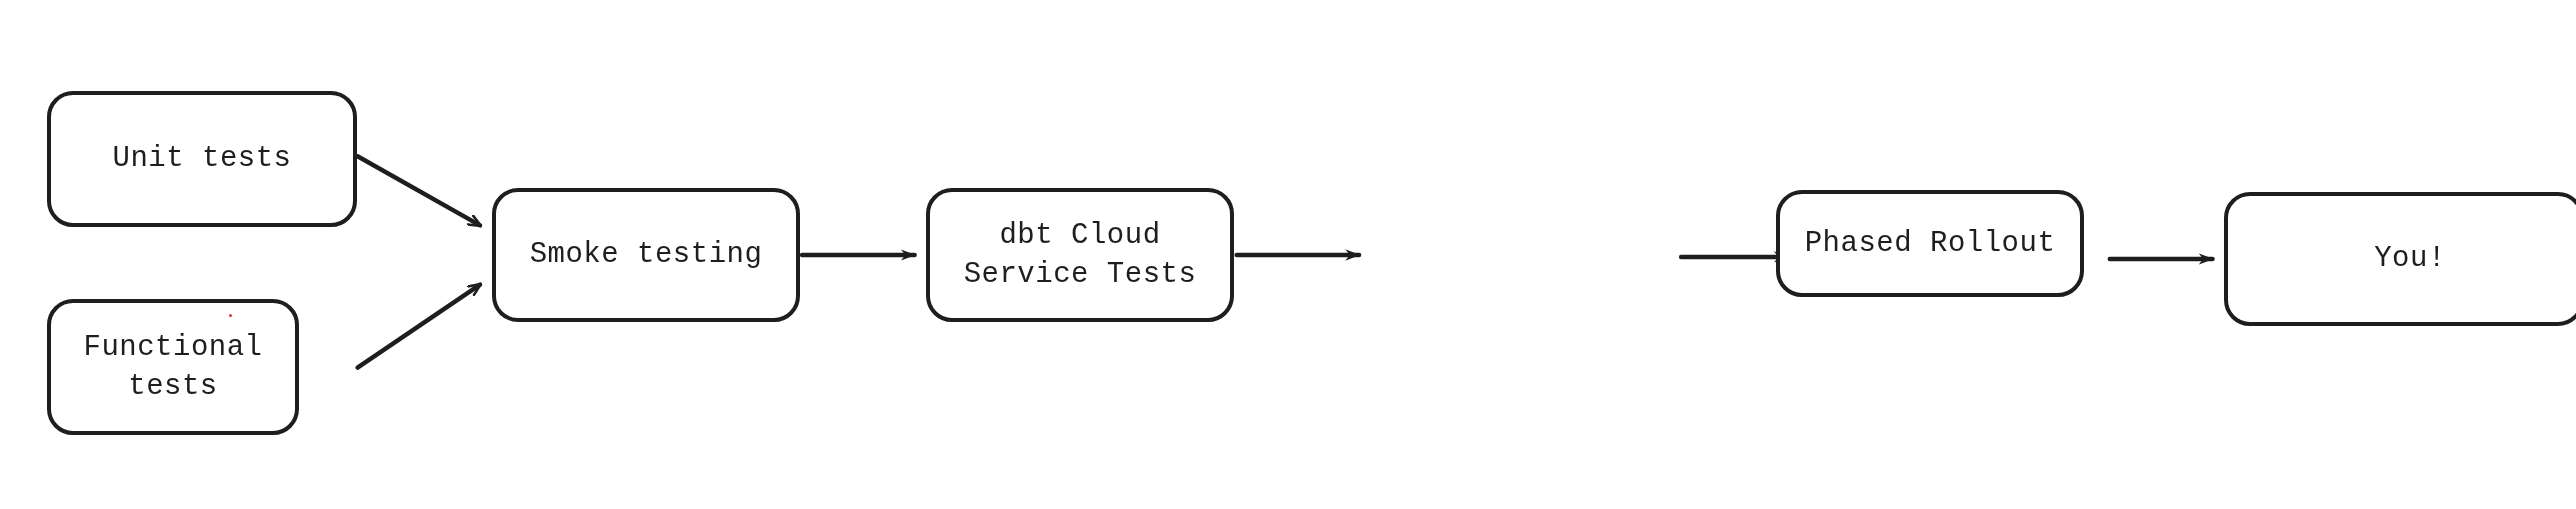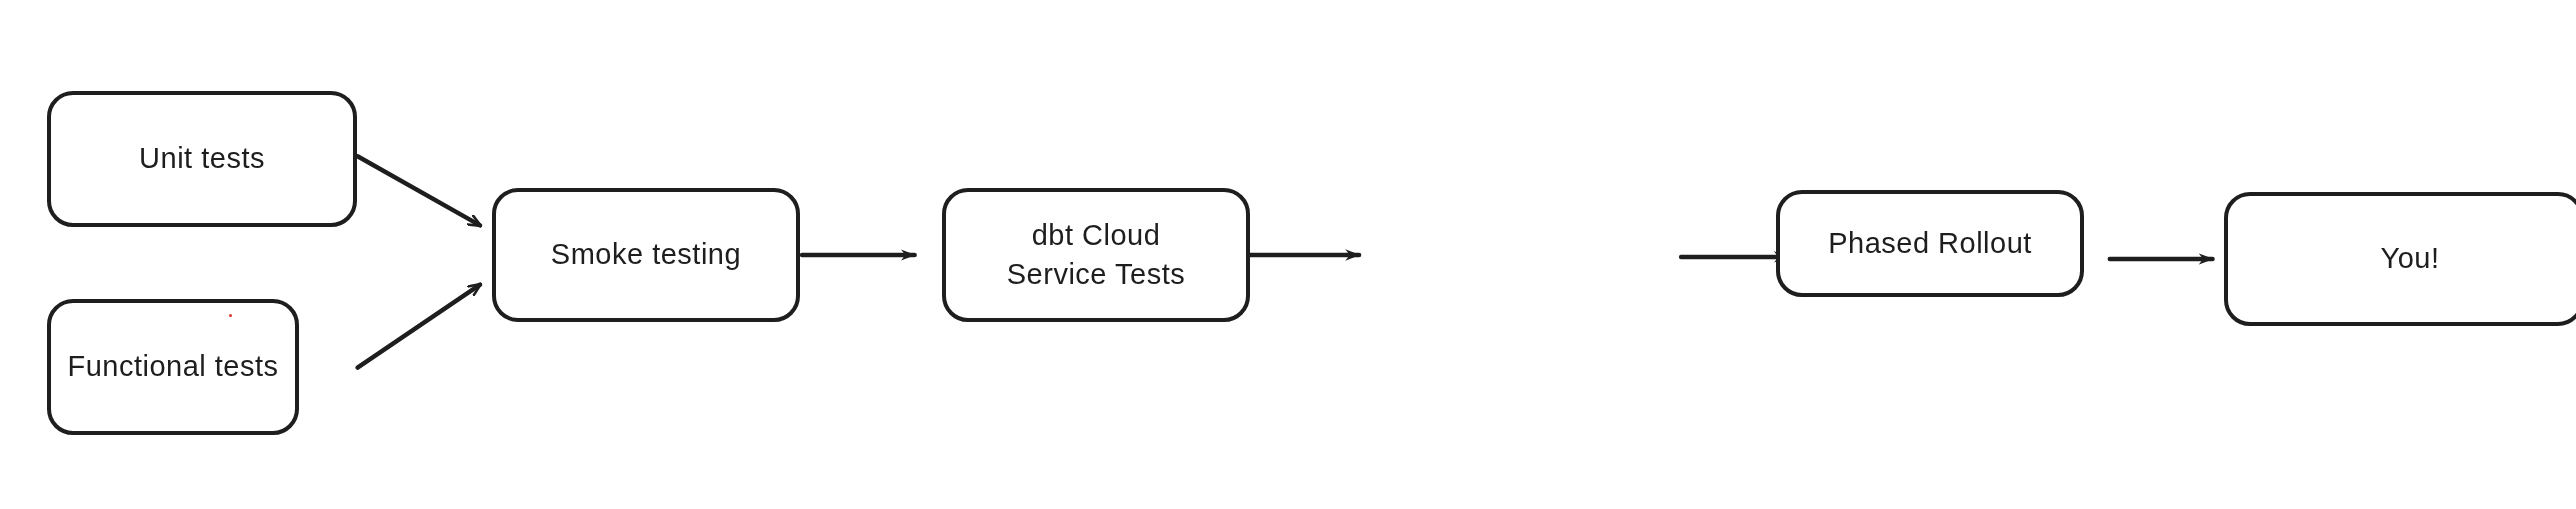--- a/index.html
+++ b/index.html
@@ -34,21 +34,21 @@
     box-sizing: border-box;
     background: #ffffff;
     border: 4px solid #1e1e1e;
     border-radius: 26px;
     display: flex;
     align-items: center;
     justify-content: center;
     text-align: center;
   }
   .node-label {
-    font-family: Liberation Sans, sans-serif;
+    font-family: Liberation Mono, monospace;
     font-size: 29px;
     font-weight: 400;
     letter-spacing: 0.5px;
     line-height: 1.35;
     color: #1e1e1e;
     white-space: pre-line;
     padding: 0 14px;
   }
   .artifact-dot {
     position: absolute;
@@ -91,21 +91,21 @@
   </div>
 
   <div class="node" style="left:47px; top:299px; width:252px; height:136px;">
     <span class="node-label">Functional tests</span>
   </div>
 
   <div class="node" style="left:492px; top:188px; width:308px; height:134px;justify-content:center;">
     <span class="node-label">Smoke testing</span>
   </div>
 
-  <div class="node" style="left:926px; top:188px; width:308px; height:134px;margin-left:16px;">
+  <div class="node" style="left:926px; top:188px; width:308px; height:134px;">
     <span class="node-label">dbt Cloud
 Service Tests</span>
   </div>
 
 
   <div class="node" style="left:1776px; top:190px; width:308px; height:107px;">
     <span class="node-label">Phased Rollout</span>
   </div>
 
   <div class="node" style="left:2224px; top:192px; width:360px; height:134px;padding-left:12px;">

